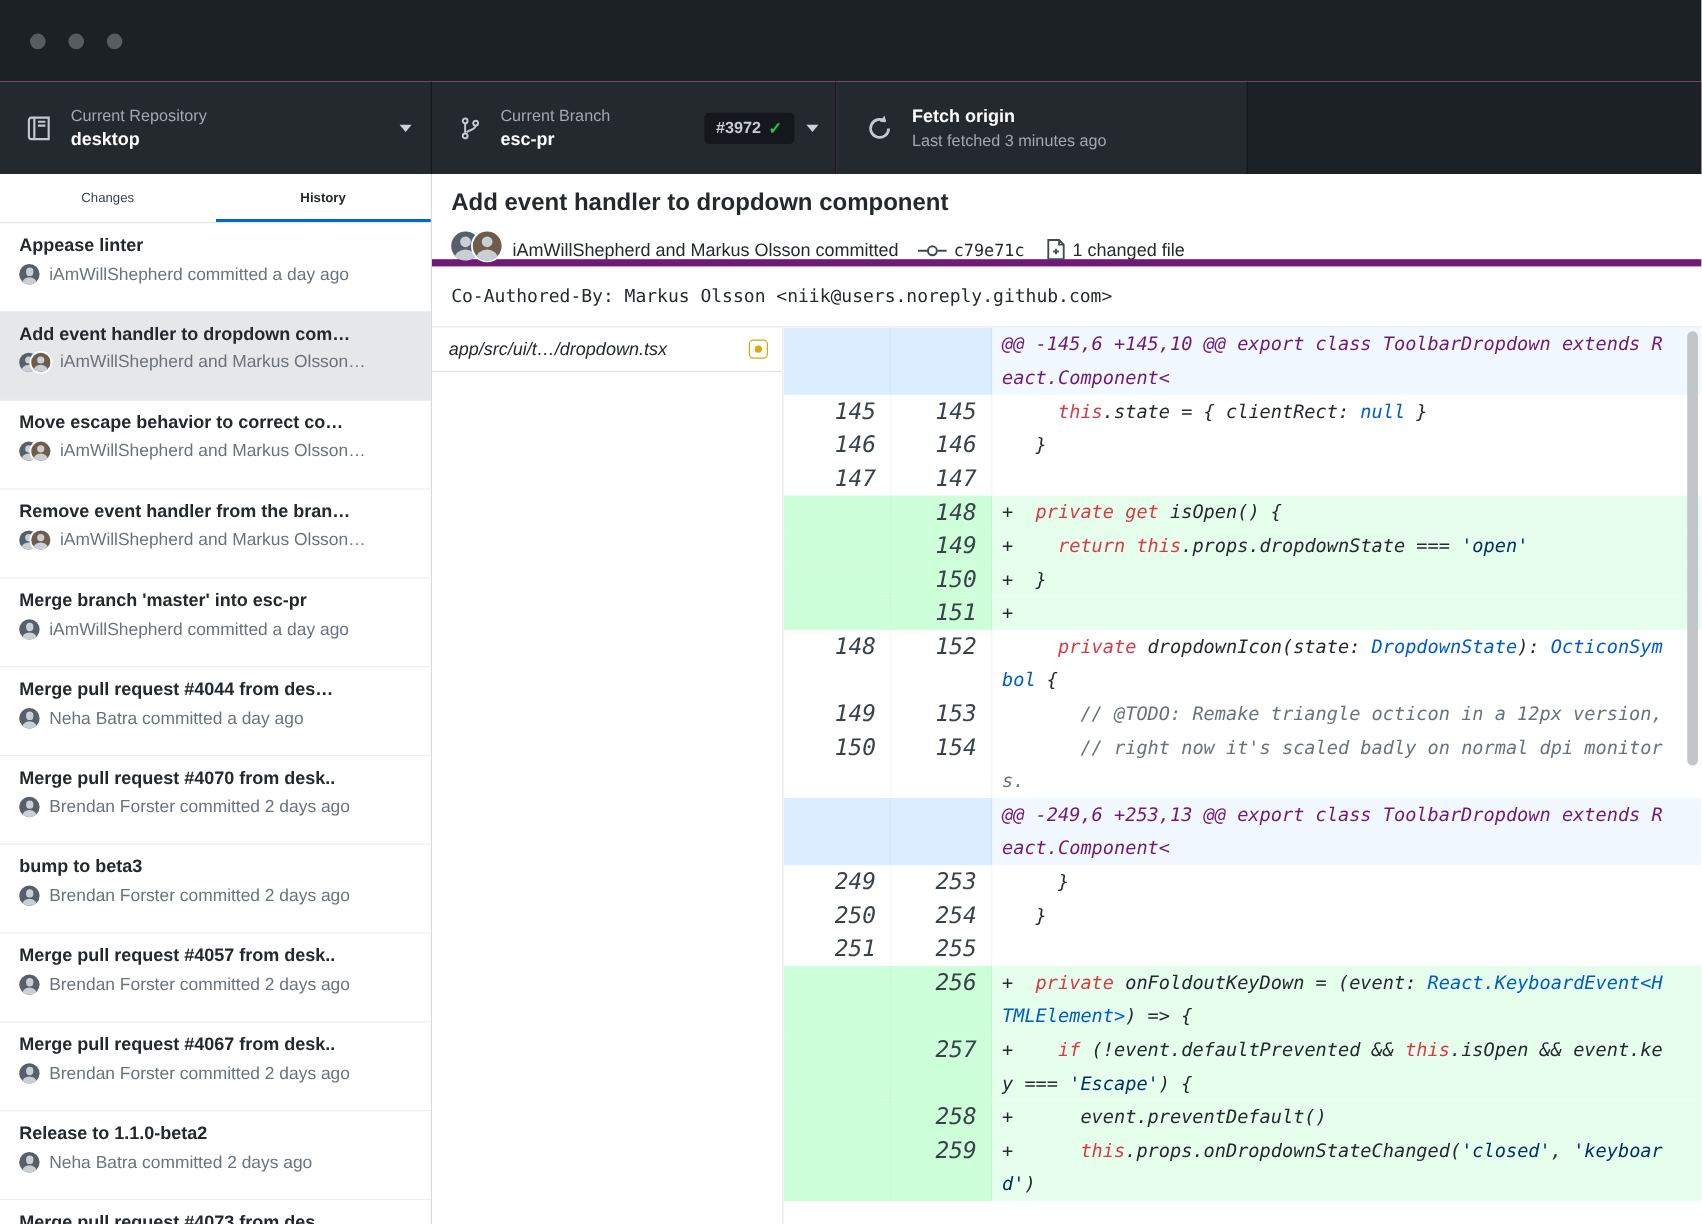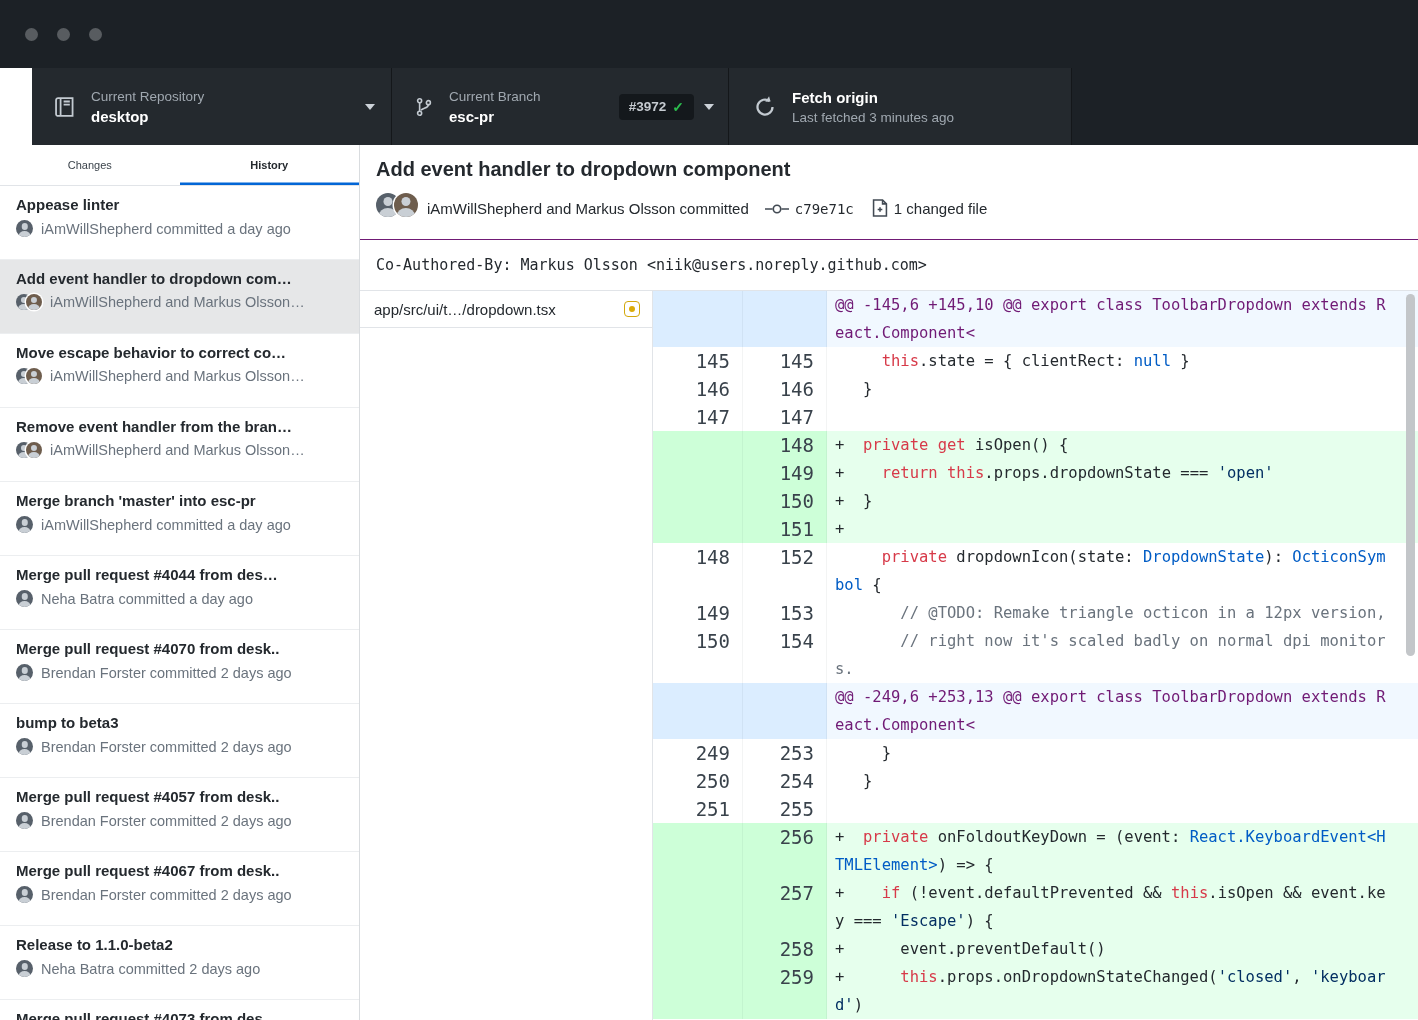--- a/index.html
+++ b/index.html
@@ -5,21 +5,21 @@
   * { box-sizing: border-box; }
   html,body { margin:0; padding:0; width:1418px; height:1020px; overflow:hidden;
     font-family:"Liberation Sans", sans-serif; background:#fff; color:#24292e; }
 
   
   .titlebar { height:68px; background:#1c2126; display:flex; align-items:center;
     padding-left:25px; gap:19px; }
   .tl-dot { width:13px; height:13px; border-radius:50%; background:#585c60; }
 
   
-  .toolbar { height:77px; background:#ec4899; display:flex;margin-left:32px; }
+  .toolbar { height:77px; background:#ec4899; display:flex; }
   .tb-section { background:#24292e; display:flex; align-items:center;
     border-right:1px solid #14171a; }
   .tb-repo   { width:360px; padding:0 16px 0 22px; }
   .tb-branch { width:337px; padding:0 14px 0 22px; }
   .tb-fetch  { width:343px; padding:0 16px 0 24px; }
   .tb-fill   { flex:1; background:#1c2126; }
   .tb-text { flex:1; margin-left:15px; min-width:0; }
   .tb-label { font-size:13.5px; color:#a0a8b0; margin-bottom:4px; }
   .tb-value { font-size:15px; color:#ffffff; font-weight:bold; }
   .chevron { width:0; height:0; border-left:5.5px solid transparent;
@@ -53,34 +53,34 @@
     background:#57606a; overflow:hidden; flex-shrink:0; }
   .avatar::before { content:""; position:absolute; left:50%; top:18%; width:38%;
     height:38%; transform:translateX(-50%); border-radius:50%; background:#c9cfd5; }
   .avatar::after { content:""; position:absolute; left:50%; top:64%; width:76%;
     height:62%; transform:translateX(-50%); border-radius:50%; background:#c9cfd5; }
   .avatar.av-b { background:#6e5d4d; }
   .avatar.stacked { margin-left:-6px; box-shadow:0 0 0 1.5px #fff; }
 
   
   .main { flex:1; min-width:0; display:flex; flex-direction:column; }
-  .commit-header { height:95px; padding:13px 16px 0; border-bottom:1px solid #701a75; }
+  .commit-header { height:77px; padding:13px 16px 0; border-bottom:6px solid #701a75; }
   .commit-title-h { font-size:20px; font-weight:bold; margin:0 0 12px; color:#24292e;
     white-space:nowrap; overflow:hidden; }
   .commit-meta { display:flex; align-items:flex-end; font-size:15px; color:#24292e; }
   .cm-avatars { display:inline-flex; margin-right:9px; }
   .cm-byline { margin-right:16px; }
   .cm-icon { display:inline-flex; align-items:center; margin-right:6px; }
   .cm-sha { font-family:"DejaVu Sans Mono", monospace; font-size:14px; margin-right:18px; }
   .commit-desc { height:51px; display:flex; align-items:center; padding:0 16px;
     border-bottom:1px solid #e1e4e8; font-family:"DejaVu Sans Mono", monospace;
     font-size:15px; color:#24292e; white-space:pre; overflow:hidden; }
 
   
-  .diff-wrap { flex:1; min-height:0; display:flex; }
+  .diff-wrap { flex:1; min-height:0; display:flex;font-style:italic; }
   .file-col { width:293px; flex-shrink:0; border-right:1px solid #e1e4e8; background:#fff; }
   .file-row { height:37px; display:flex; align-items:center; padding:0 12px 0 14px;
     border-bottom:1px solid #e1e4e8; font-size:15px; color:#24292e; }
   .file-path { flex:1; white-space:nowrap; overflow:hidden; }
   .file-status-modified { width:16px; height:16px; border:1.5px solid #d3a80c;
     border-radius:4px; position:relative; flex-shrink:0; }
   .file-status-modified::after { content:""; position:absolute; left:50%; top:50%;
     width:6px; height:6px; transform:translate(-50%,-50%); border-radius:50%;
     background:#dbab09; }
 

